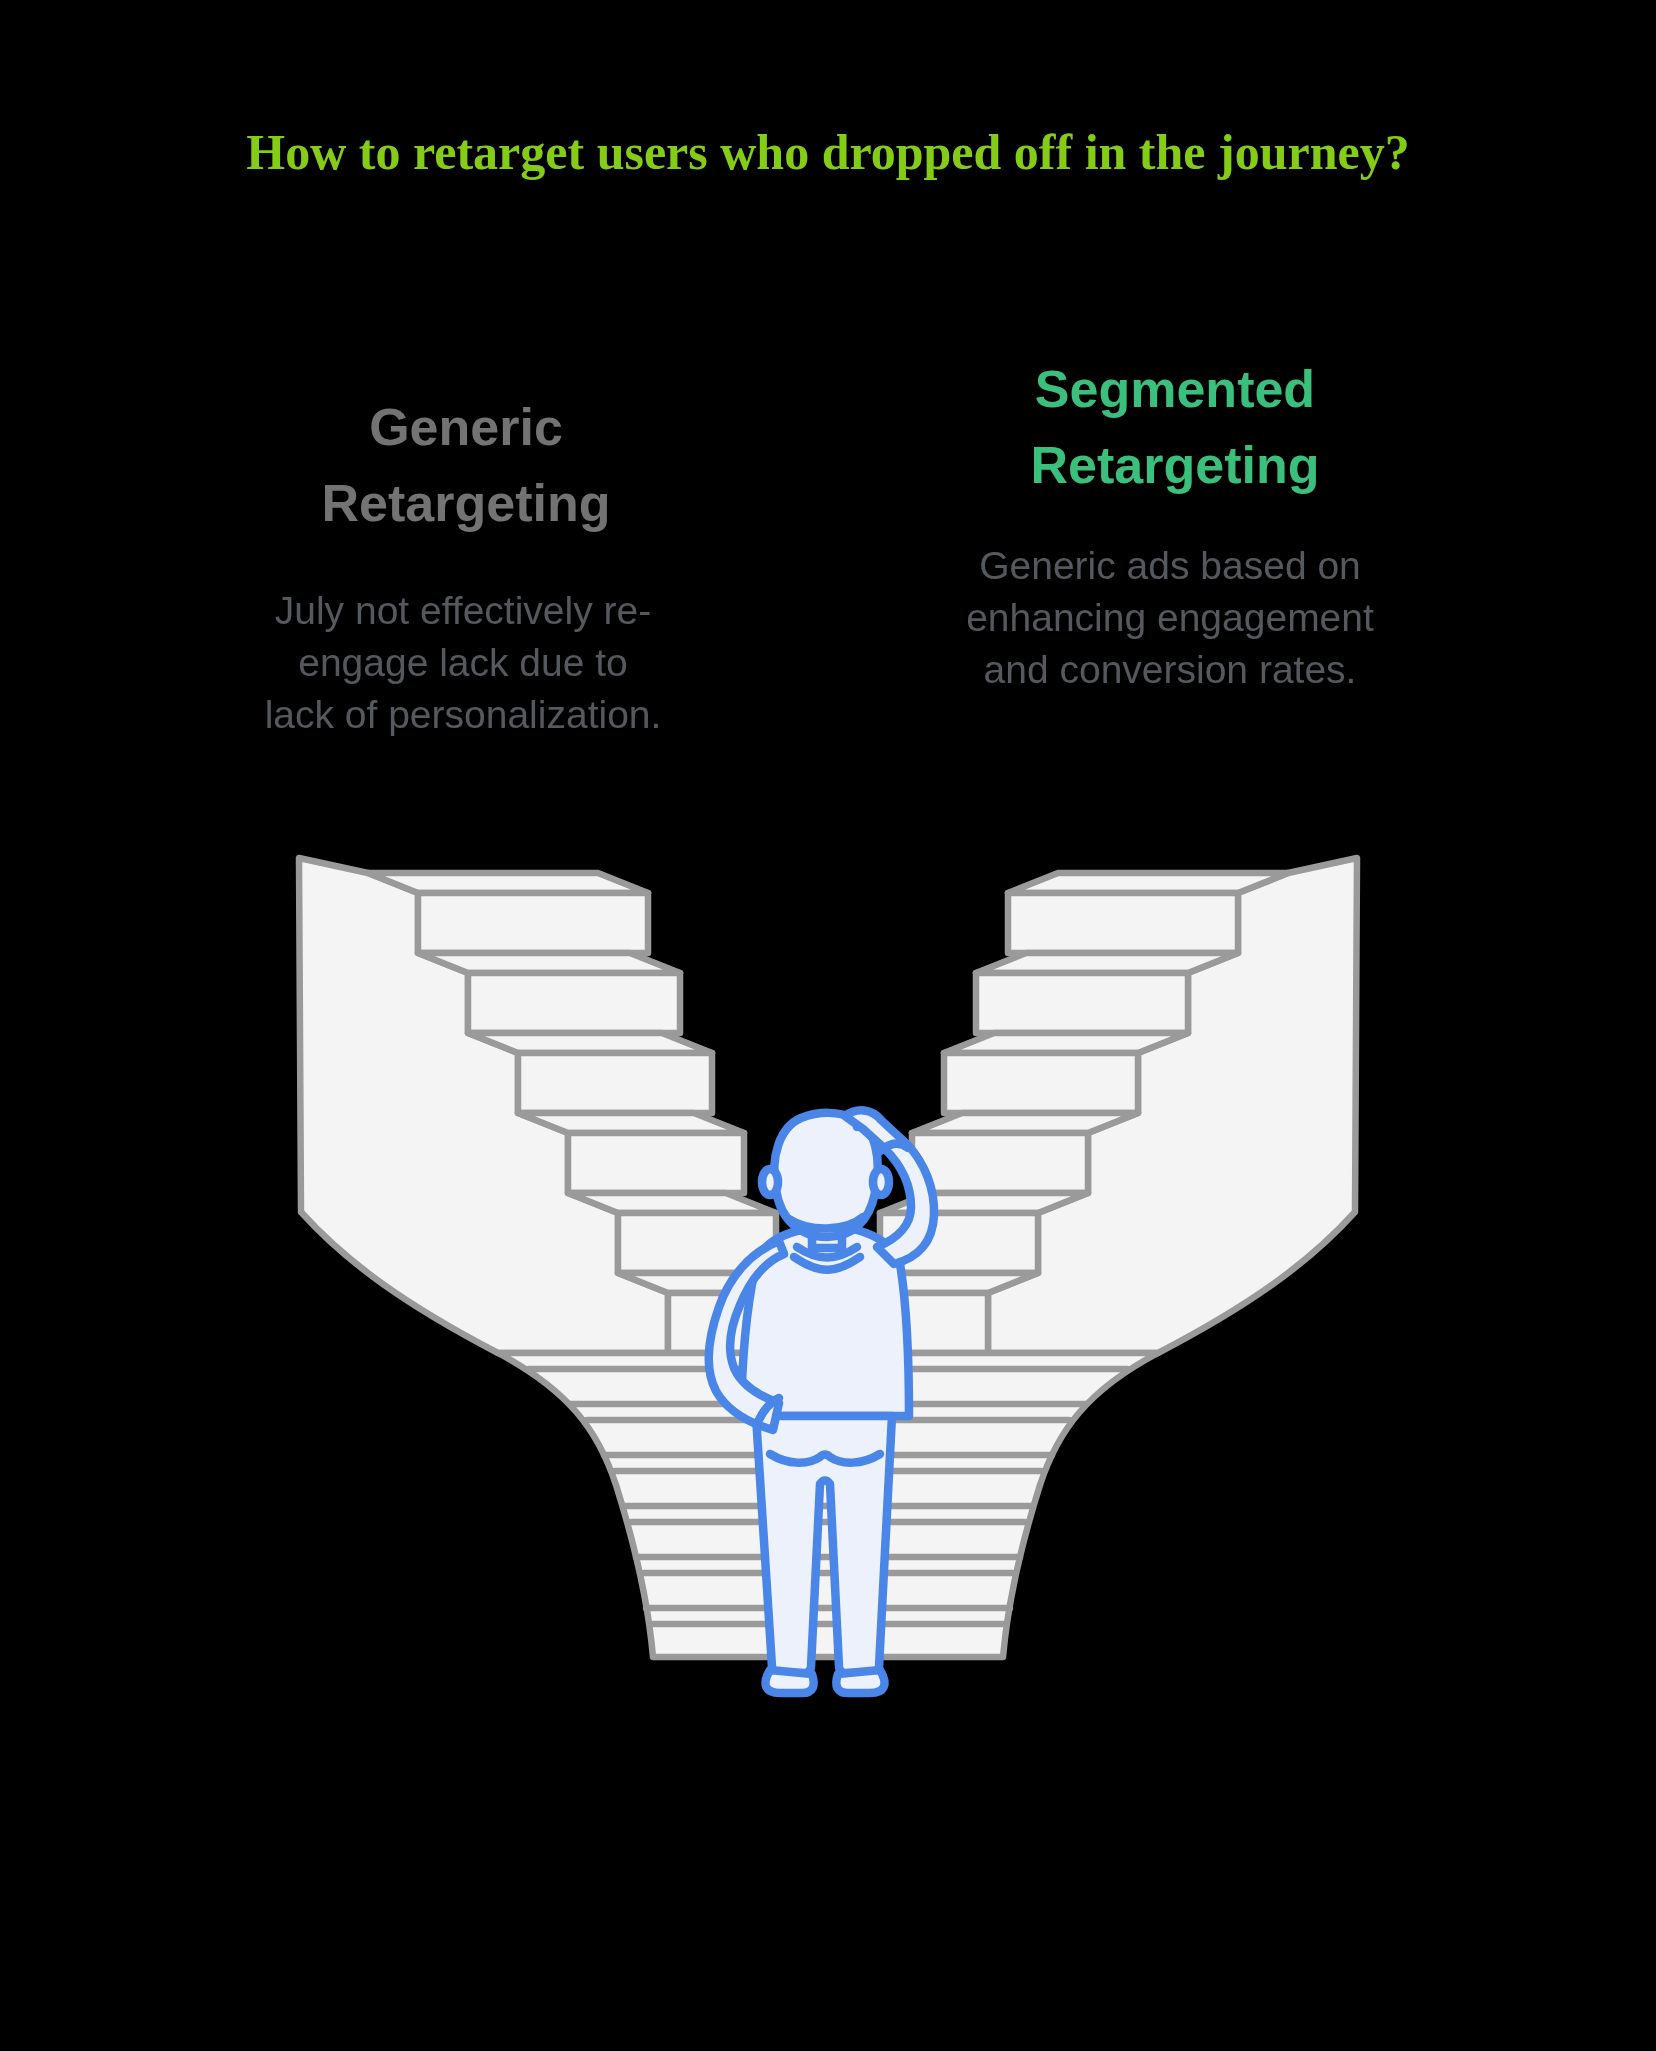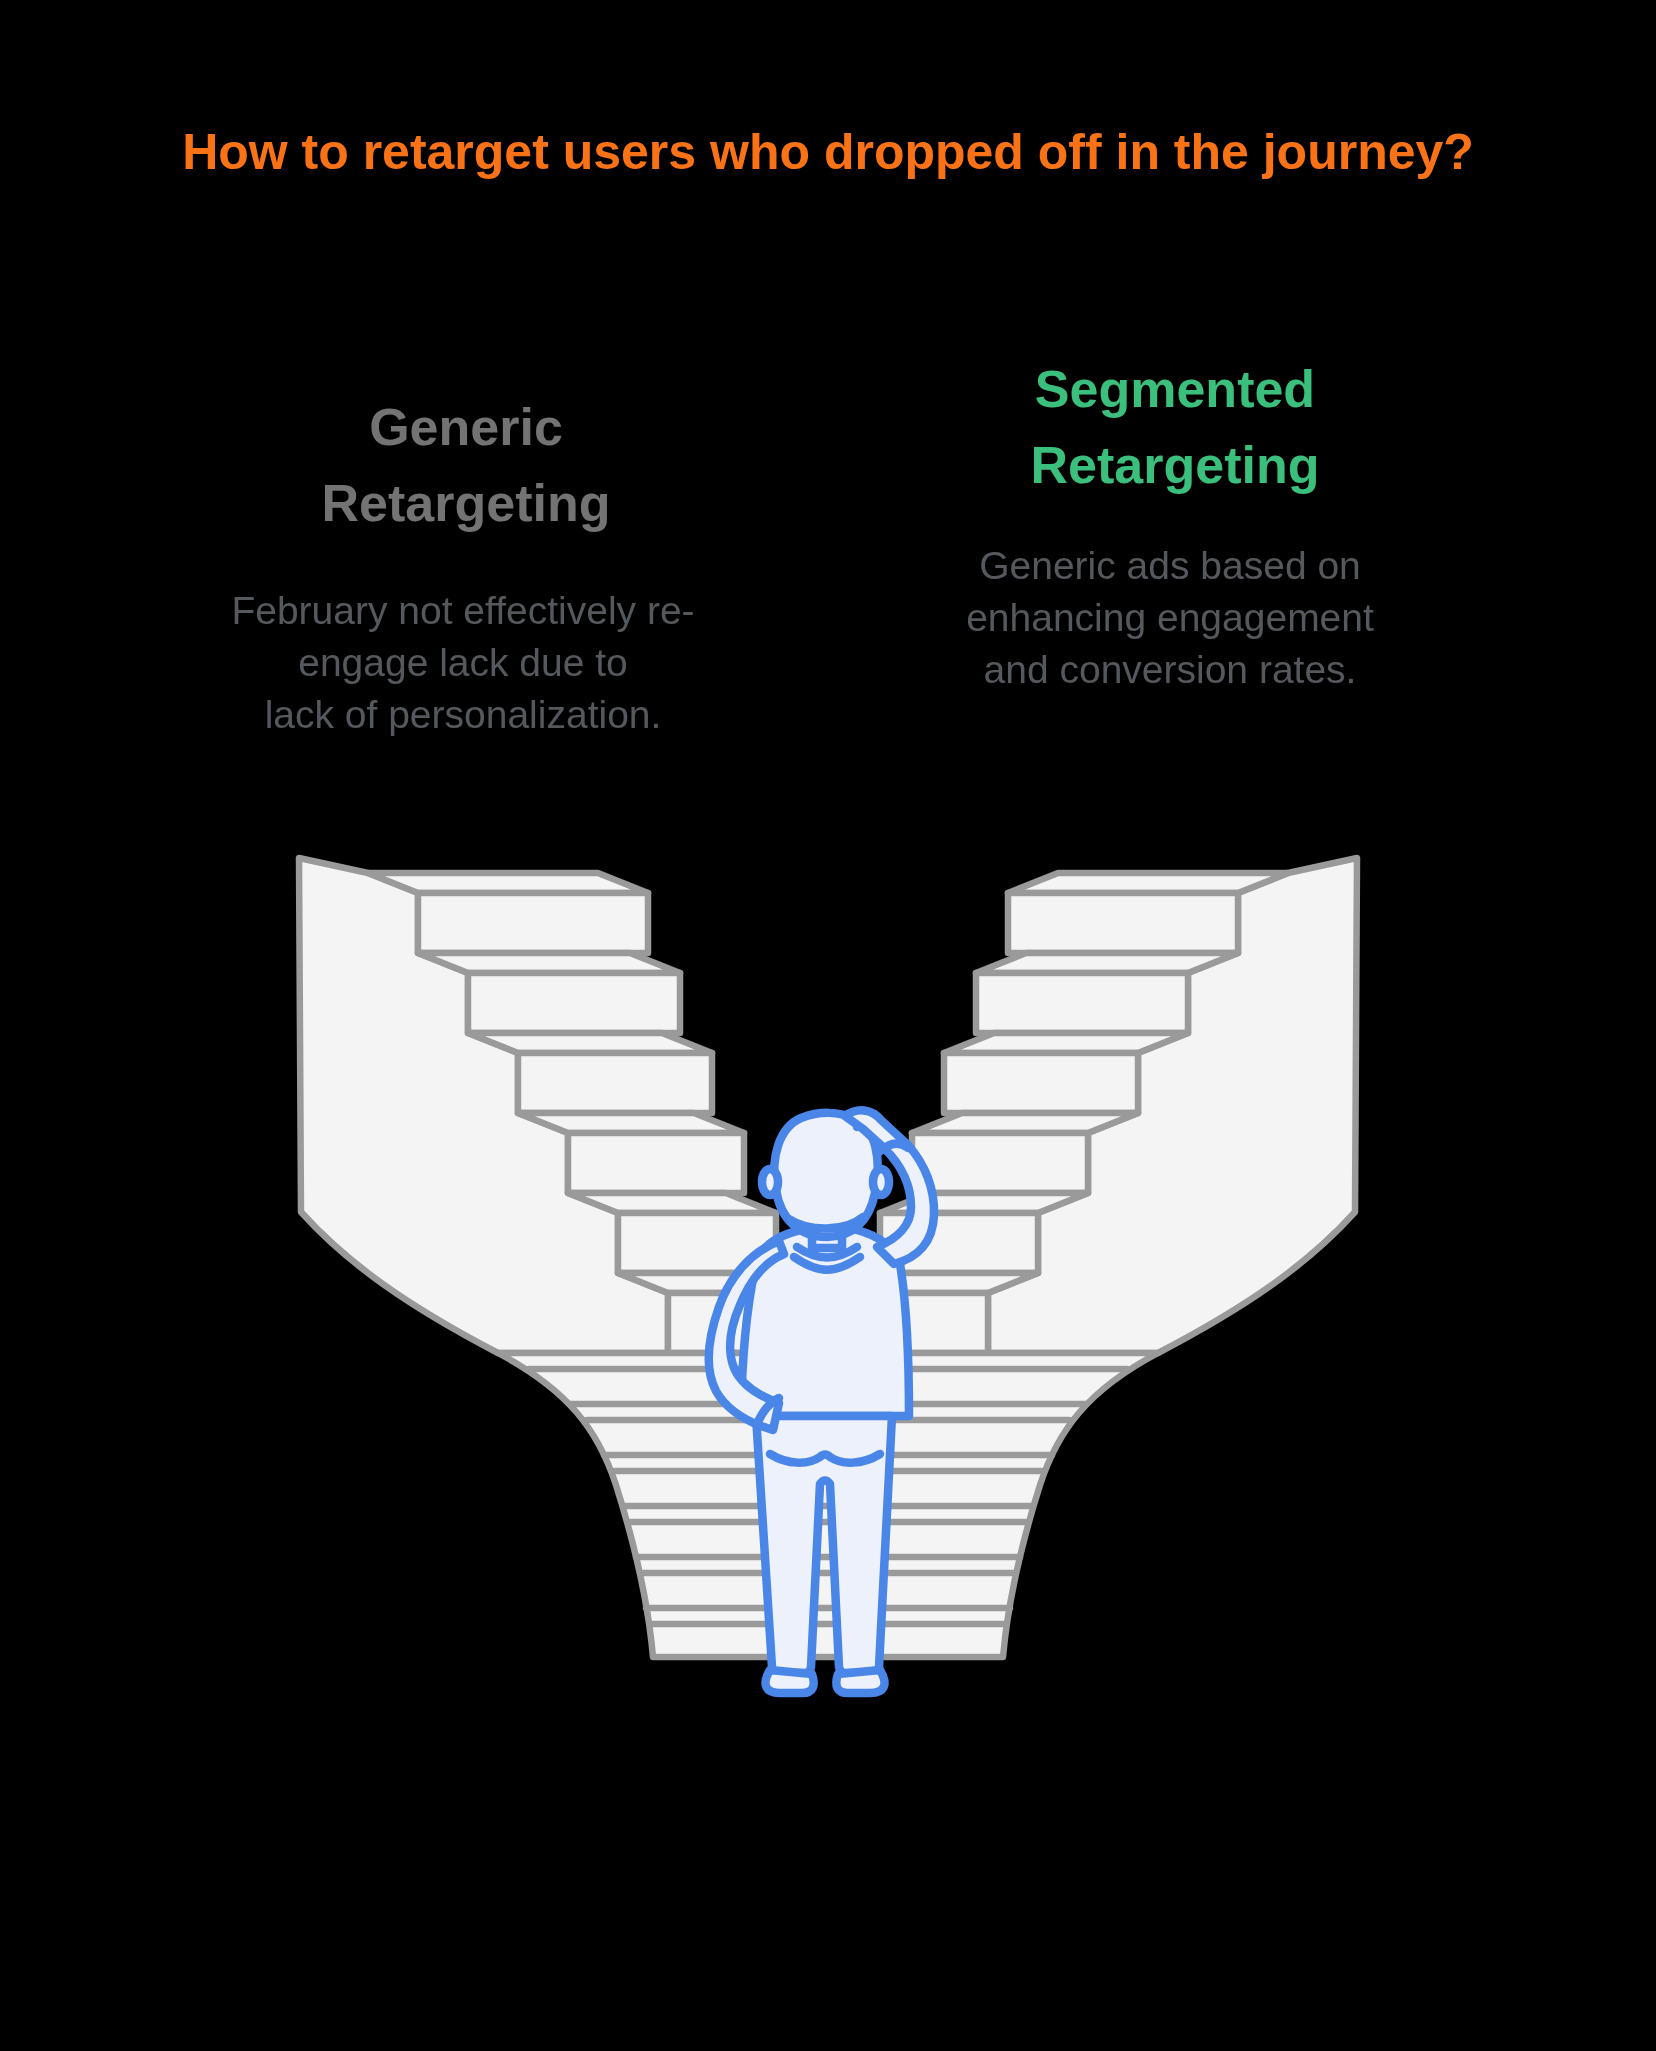--- a/index.html
+++ b/index.html
@@ -21,28 +21,28 @@
   .heading-generic   { left:231px; top:389px; width:470px; }
   .desc-generic      { left:228px; top:585px; width:470px; }
   .heading-segmented { left:930px; top:351px; width:490px; }
   .desc-segmented    { left:925px; top:540px; width:490px; }
   .illustration { left:268px; top:830px; width:1120px; height:900px; }
   svg { display:block; }
 </style>
 </head>
 <body style="background-color: rgb(0, 0, 0);">
 
-<div class="abs title" style="color: #f97316;">How to retarget users who dropped off in the journey?</div>
+<div class="abs title" style="color: #84cc16; font-family: Liberation Serif, serif;">How to retarget users who dropped off in the journey?</div>
 
 <div class="abs col-heading heading-generic" style="color: #737373;">
   <div>Generic</div>
   <div>Retargeting</div>
 </div>
 <div class="abs col-desc desc-generic" style="color: rgb(85, 88, 92);">
-  <div>February not effectively re-</div>
+  <div>July not effectively re-</div>
   <div>engage lack due to</div>
   <div>lack of personalization.</div>
 </div>
 
 <div class="abs col-heading heading-segmented" style="color: rgb(59, 191, 124);">
   <div>Segmented</div>
   <div>Retargeting</div>
 </div>
 <div class="abs col-desc desc-segmented" style="color: rgb(85, 88, 92);">
   <div>Generic ads based on</div>

